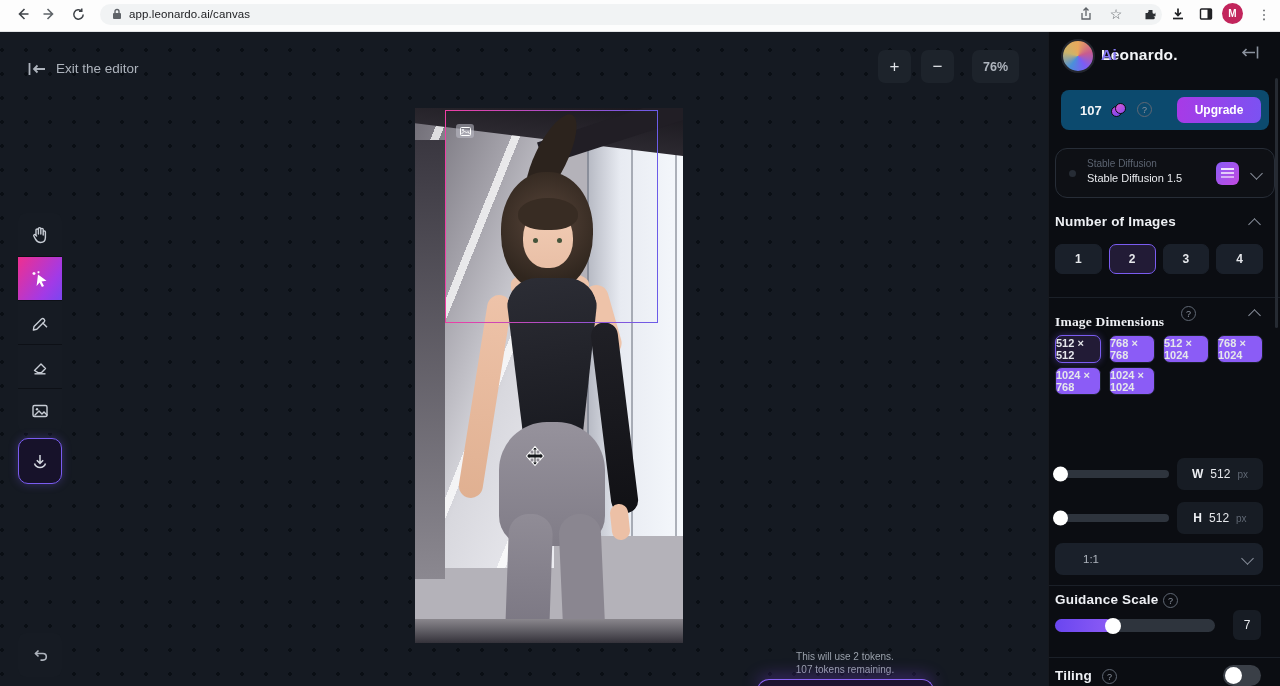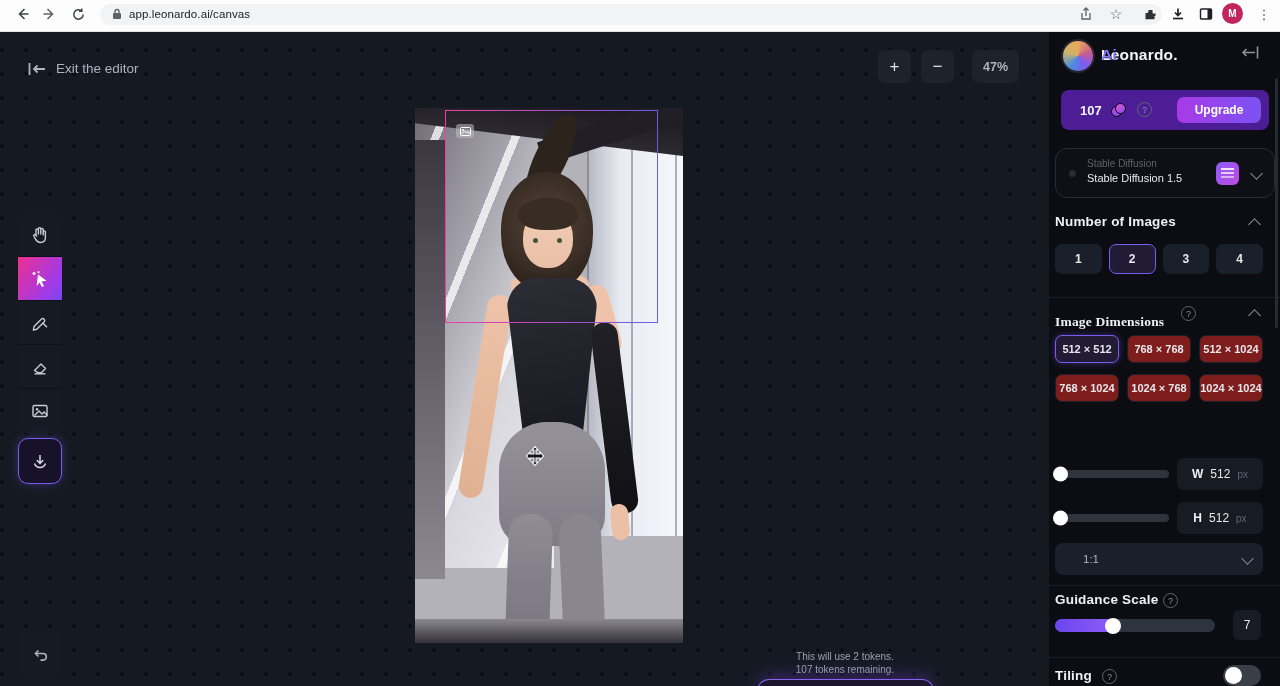--- a/index.html
+++ b/index.html
@@ -88,21 +88,21 @@
 
   
   .sidebar { position:absolute; left:1048px; top:0; width:232px; height:658px; background:#0b0d12; border-left:1px solid #16191f; }
   .sidebar * { position:absolute; }
   .lg-avatar { left:12px; top:11px; width:34px; height:34px; border-radius:50%;
     background:conic-gradient(#e8a85c,#c95c8e,#7b5cf6,#4a90d9,#cdb46a,#e8a85c); border:2px solid #23262e; }
   .brand { left:52px; top:18px; font-size:15.5px; font-weight:bold; color:#f2f4f7; letter-spacing:.2px; }
   .brand .ai { color:#8577f2; }
   .collapse-ico { left:192px; top:18px; color:#8b929e; }
 
-  .token-box { left:12px; top:62px; width:208px; height:40px; background:#4c1d95; border-radius:8px; }
+  .token-box { left:12px; top:62px; width:208px; height:40px; background:#0c4a6e; border-radius:8px; }
   .token-count { left:19px; top:13px; font-size:13px; font-weight:bold; color:#f2f4f7; }
   .coin-ico { left:50px; top:13px; width:15px; height:15px; }
   .coin-ico i, .coin-ico b { position:absolute; width:11px; height:11px; border-radius:50%; border:1.5px solid #0b0d12; }
   .coin-ico i { left:0; top:3px; background:linear-gradient(135deg,#c24ae0,#6d4af0); }
   .coin-ico b { left:4px; top:0; background:linear-gradient(135deg,#e05ad0,#8a4af0); }
   .q-ico { width:15px; height:15px; border-radius:50%; border:1.3px solid #5f6773; color:#8b929e; font-size:9px; display:flex; align-items:center; justify-content:center; }
   .token-q { left:76px; top:12px; }
   .upgrade-btn { left:116px; top:7px; width:84px; height:26px; border-radius:7px;
     background:linear-gradient(95deg,#a83ae6 0%, #7b52f2 100%); color:#fff; font-size:12px; font-weight:bold;
     display:flex; align-items:center; justify-content:center; }
@@ -127,22 +127,22 @@
   .opt-btn.selected { border-color:#7a5cf0; background:#221b36; }
 
   .divider { background:#1b2028; height:1px; }
   .div1 { left:0; top:269px; width:232px; }
   .div2 { left:0; top:557px; width:232px; }
   .div3 { left:0; top:629px; width:232px; }
 
   .dims-header { left:6px; top:286px;font-family:Liberation Serif, serif; }
   .dims-q { left:132px; top:278px; }
   .dims-chev { left:201px; top:283px; }
-  .dims-grid { left:6px; top:307px; width:208px; display:grid; grid-template-columns:1fr 1fr 1fr; gap:11px 8px; position:absolute; }
-  .dim-btn { position:relative; height:28px; background:#7f1d1d; border:1.5px solid #1a202a; border-radius:7px; color:#e5e7eb; font-size:11px; font-weight:bold; display:flex; align-items:center; justify-content:center; }
+  .dims-grid { left:6px; top:307px; width:208px; display:grid; grid-template-columns:1fr 1fr 1fr 1fr; gap:4px 8px; position:absolute; }
+  .dim-btn { position:relative; height:28px; background:#8b5cf6; border:1.5px solid #1a202a; border-radius:7px; color:#e5e7eb; font-size:11px; font-weight:bold; display:flex; align-items:center; justify-content:center; }
   .dim-btn.selected { border-color:#7a5cf0; background:#221b36; box-shadow:0 0 7px rgba(122,92,240,.4); }
 
   .slider-row { display:flex; align-items:center; width:208px; height:32px; position:absolute; left:6px; }
   .w-row { top:430px; } .h-row { top:474px; }
   .slider-track { position:relative; width:114px; height:8px; border-radius:4px; background:#2e343d; }
   .slider-thumb { position:absolute; top:50%; width:15px; height:15px; border-radius:50%; background:#fff; transform:translate(-2px,-50%); }
   .dim-valbox { position:relative; margin-left:auto; width:86px; height:32px; background:#171c24; border-radius:7px; display:flex; align-items:center; justify-content:center; gap:7px; }
   .dim-valbox .axis { color:#eef0f4; font-size:12px; font-weight:bold; position:relative; }
   .dim-valbox .val { color:#e5e7eb; font-size:12px; position:relative; }
   .dim-valbox .unit { color:#5f6773; font-size:10px; position:relative;text-align:center; }
@@ -228,21 +228,21 @@
     <div class="exit-editor">
       <svg width="19" height="14" viewBox="0 0 19 14">
         <path d="M1.5 1v12" stroke="#aeb4bd" stroke-width="1.8"></path>
         <path d="M17 7H6M9.5 3.5 6 7l3.5 3.5" stroke="#aeb4bd" stroke-width="1.8" fill="none"></path>
       </svg>
       <span class="lbl">Exit the editor</span>
     </div>
 
     <div class="zoom-box" style="left:878px;">+</div>
     <div class="zoom-box" style="left:921px;">−</div>
-    <div class="zoom-pct">47%</div>
+    <div class="zoom-pct">76%</div>
 
     <div class="toolbar">
       <div class="tool-btn first">
         <svg width="20" height="20" viewBox="0 0 20 20">
           <path d="M6 10V5.2a1.2 1.2 0 1 1 2.4 0V9M8.4 9V3.8a1.2 1.2 0 1 1 2.4 0V9M10.8 9V4.6a1.2 1.2 0 1 1 2.4 0V10M13.2 10V7a1.1 1.1 0 1 1 2.2 0v5.6c0 3-2 4.9-4.9 4.9-2.4 0-3.8-1.2-5-3.4L3.8 11c-.5-1 .8-1.9 1.6-1.1L6.6 11" stroke="#c8cdd5" stroke-width="1.4" fill="none" stroke-linecap="round" stroke-linejoin="round"></path>
         </svg>
       </div>
       <div class="tool-btn selected">
         <svg width="20" height="20" viewBox="0 0 20 20">
           <path d="M8 5.5l8.5 6.3-4.9.8 2.4 4.4-2.1 1-2.3-4.5-3 3.6z" fill="#fff"></path>

